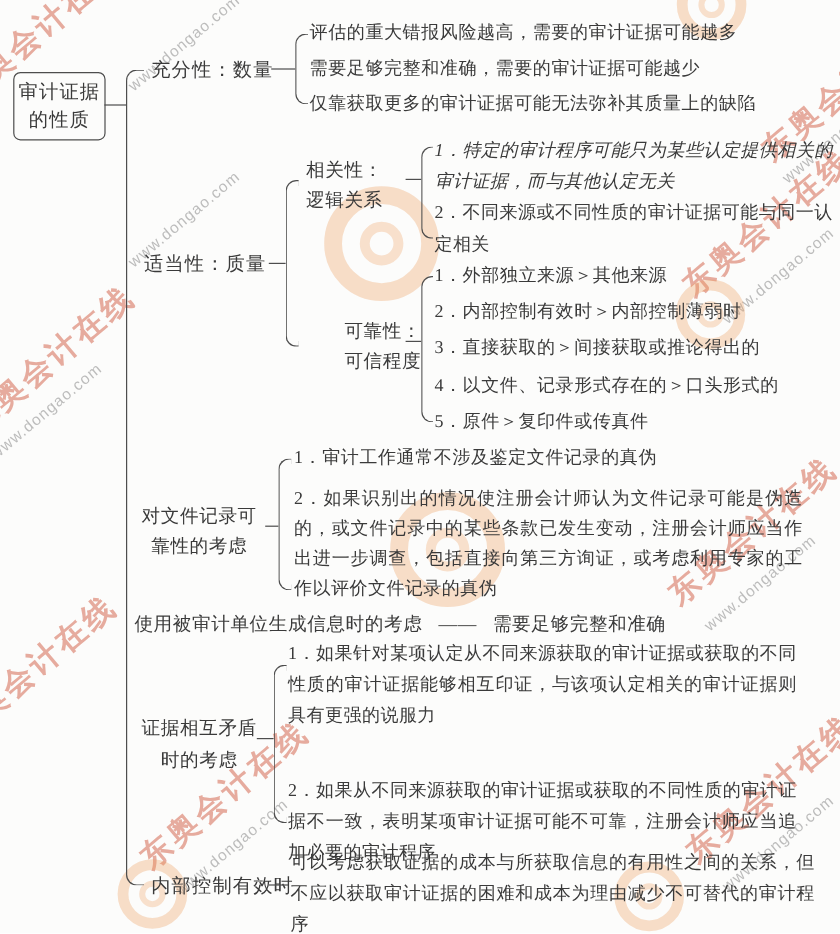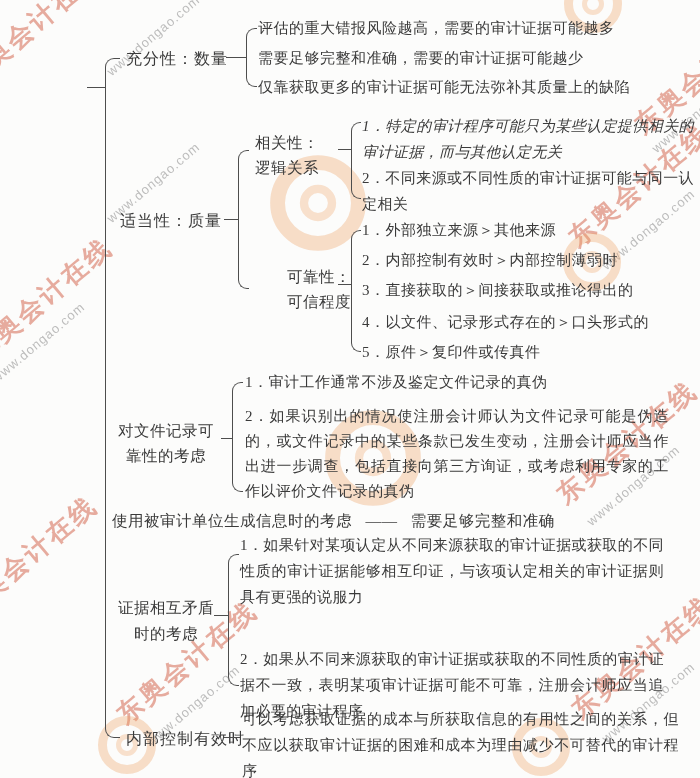--- a/index.html
+++ b/index.html
@@ -87,20 +87,24 @@
 
     <div class="wm-red" style="left:555px;top:640px;">东奥会计在线</div>
     <div class="wm-gray" style="left:590px;top:695px;">www.dongao.com</div>
     <div class="wm-circle" style="left:512px;top:718px;"></div>
 
     <div class="wm-red" style="left:-60px;top:540px;">东奥会计在线</div>
   </div>
 
   <div class="content">
 
+    <div class="root-box">
+      <div>审计证据</div>
+      <div>的性质</div>
+    </div>
     <div class="hline" style="left:87px;top:87px;width:18px;"></div>
 
     <div class="bracket" style="left:105px;top:58px;width:15px;height:680px;"></div>
 
     <div class="lbl" style="left:126px;top:50px;">充分性：数量</div>
     <div class="hline" style="left:226px;top:57px;width:20px;"></div>
     <div class="bracket" style="left:246px;top:28px;width:11px;height:59px;"></div>
     <div class="txt" style="left:258px;top:20px;">评估的重大错报风险越高，需要的审计证据可能越多</div>
     <div class="txt" style="left:258px;top:50px;">需要足够完整和准确，需要的审计证据可能越少</div>
     <div class="txt" style="left:258px;top:79px;">仅靠获取更多的审计证据可能无法弥补其质量上的缺陷</div>

